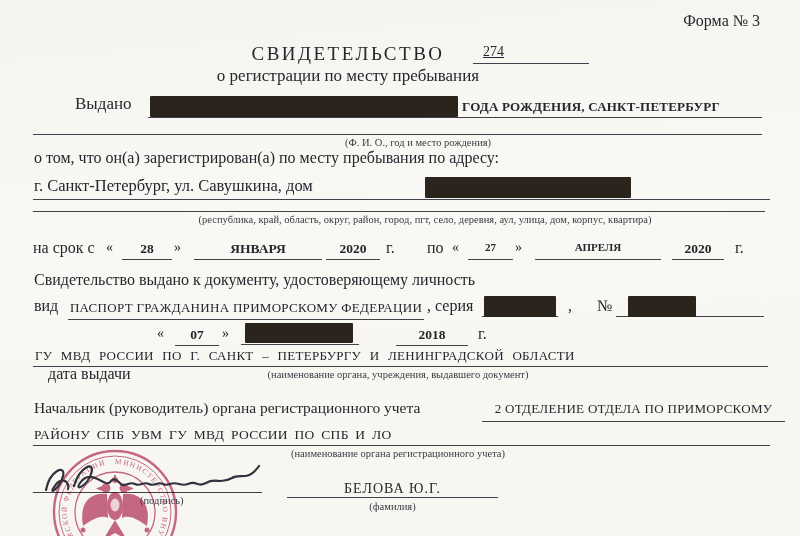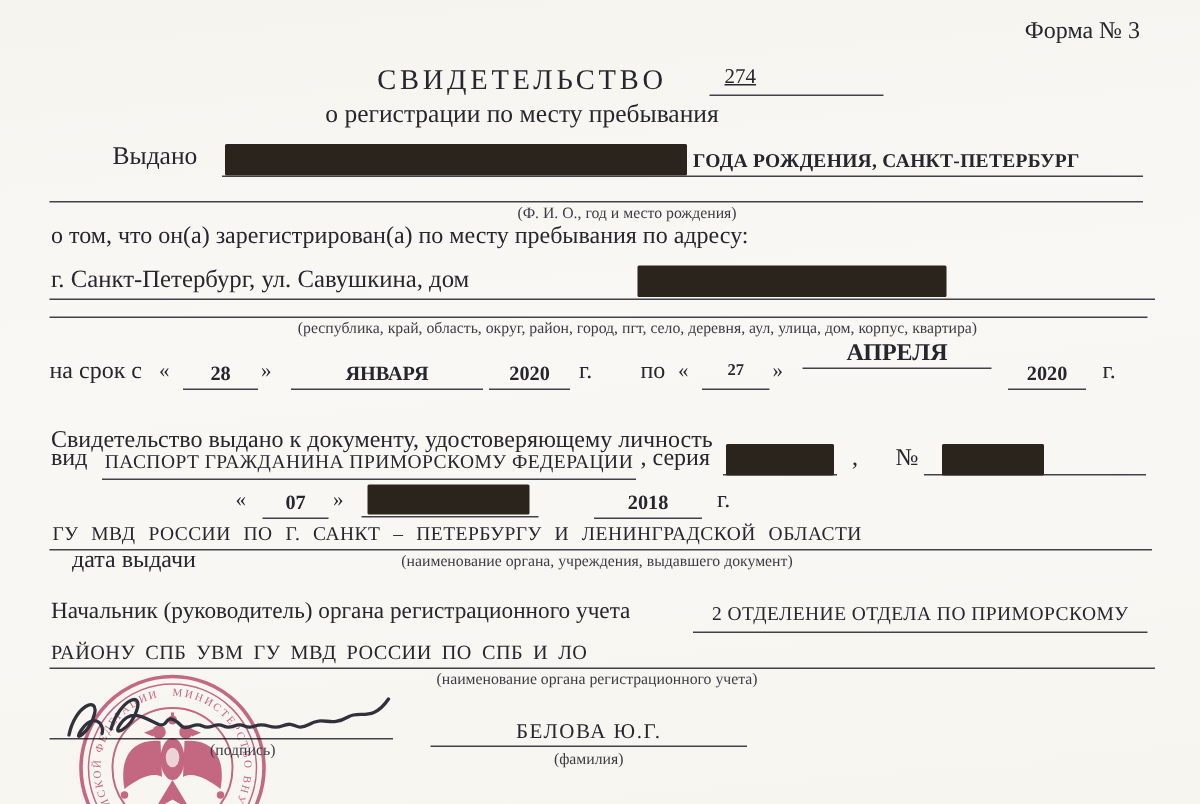--- a/index.html
+++ b/index.html
@@ -50,25 +50,25 @@
   <div class="abs q" style="left:106px;top:240px;">«</div>
   <div class="abs u bold" style="left:122px;top:238px;width:50px;font-size:13.5px;padding-top:3px;">28</div>
   <div class="abs q" style="left:174px;top:240px;">»</div>
   <div class="abs u bold" style="left:194px;top:238px;width:128px;font-size:13.5px;padding-top:3px;">ЯНВАРЯ</div>
   <div class="abs u bold" style="left:326px;top:238px;width:54px;font-size:13.5px;padding-top:3px;">2020</div>
   <div class="abs txt" style="left:386px;top:239px;">г.</div>
   <div class="abs txt" style="left:427px;top:239px;">по</div>
   <div class="abs q" style="left:452px;top:240px;">«</div>
   <div class="abs u bold" style="left:468px;top:238px;width:45px;font-size:11px;padding-top:3px;">27</div>
   <div class="abs q" style="left:515px;top:240px;">»</div>
-  <div class="abs u bold" style="left:535px;top:224px;width:126px;font-size:16px;padding-top:3px;">АПРЕЛЯ</div>
+  <div class="abs u bold" style="left:535px;top:238px;width:126px;font-size:11px;padding-top:3px;">АПРЕЛЯ</div>
   <div class="abs u bold" style="left:672px;top:238px;width:52px;font-size:13.5px;padding-top:3px;">2020</div>
   <div class="abs txt" style="left:735px;top:239px;">г.</div>
 
-  <div class="abs txt" style="left:34px;top:285px;">Свидетельство выдано к документу, удостоверяющему личность</div>
+  <div class="abs txt" style="left:34px;top:271px;">Свидетельство выдано к документу, удостоверяющему личность</div>
 
   <div class="abs txt" style="left:34px;top:297px;">вид</div>
   <div class="abs u caps" style="left:68px;top:297px;width:356px;height:19px;padding-top:3px;">ПАСПОРТ ГРАЖДАНИНА ПРИМОРСКОМУ ФЕДЕРАЦИИ</div>
   <div class="abs txt" style="left:427px;top:297px;">, серия</div>
   <div class="rule" style="left:482px;top:316px;width:76px;"></div>
   <div class="redact" style="left:484px;top:296px;width:72px;height:21px;"></div>
   <div class="abs txt" style="left:568px;top:297px;">,</div>
   <div class="abs txt" style="left:597px;top:297px;">№</div>
   <div class="rule" style="left:616px;top:316px;width:148px;"></div>
   <div class="redact" style="left:628px;top:296px;width:68px;height:21px;"></div>
@@ -80,21 +80,21 @@
   <div class="rule" style="left:241px;top:344px;width:118px;"></div>
   <div class="redact" style="left:245px;top:323px;width:108px;height:20px;"></div>
   <div class="abs u bold" style="left:396px;top:324px;width:72px;font-size:13.5px;padding-top:3px;">2018</div>
   <div class="abs txt" style="left:478px;top:325px;">г.</div>
 
   <div class="abs caps" style="left:35px;top:348px;word-spacing:5px;">ГУ  МВД  РОССИИ  ПО  Г. САНКТ – ПЕТЕРБУРГУ  И  ЛЕНИНГРАДСКОЙ  ОБЛАСТИ</div>
   <div class="rule" style="left:33px;top:366px;width:735px;"></div>
   <div class="abs cap" style="left:0;top:369px;width:796px;">(наименование органа, учреждения, выдавшего документ)</div>
 
   <div class="abs" style="left:34px;top:399px;font-size:15.5px;">Начальник (руководитель) органа регистрационного учета</div>
-  <div class="abs u caps" style="left:462px;top:399px;width:303px;height:20px;padding-top:2px;">2 ОТДЕЛЕНИЕ ОТДЕЛА  ПО ПРИМОРСКОМУ</div>
+  <div class="abs u caps" style="left:482px;top:399px;width:303px;height:20px;padding-top:2px;">2 ОТДЕЛЕНИЕ ОТДЕЛА  ПО ПРИМОРСКОМУ</div>
   <div class="abs caps" style="left:34px;top:427px;font-size:13.5px;word-spacing:3px;">РАЙОНУ СПБ УВМ  ГУ  МВД РОССИИ  ПО СПБ  И  ЛО</div>
   <div class="rule" style="left:33px;top:445px;width:737px;"></div>
   <div class="abs cap" style="left:0;top:448px;width:796px;">(наименование органа регистрационного учета)</div>
 
   <svg class="abs" style="left:45px;top:442px;mix-blend-mode:multiply;opacity:.88;z-index:5;" width="140" height="140" viewBox="0 0 140 140">
     <g stroke="#c35677" fill="none">
       <circle cx="70" cy="70" r="61" stroke-width="2.4"></circle>
       <circle cx="70" cy="70" r="56" stroke-width="1"></circle>
       <circle cx="70" cy="70" r="40" stroke-width="1.3"></circle>
     </g>

